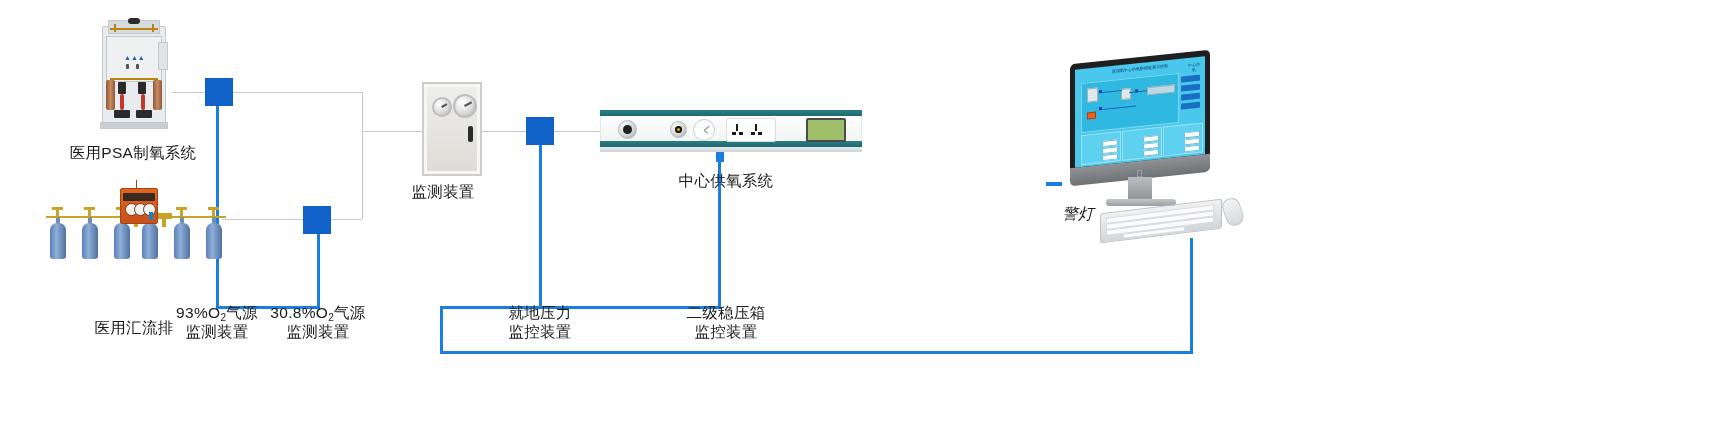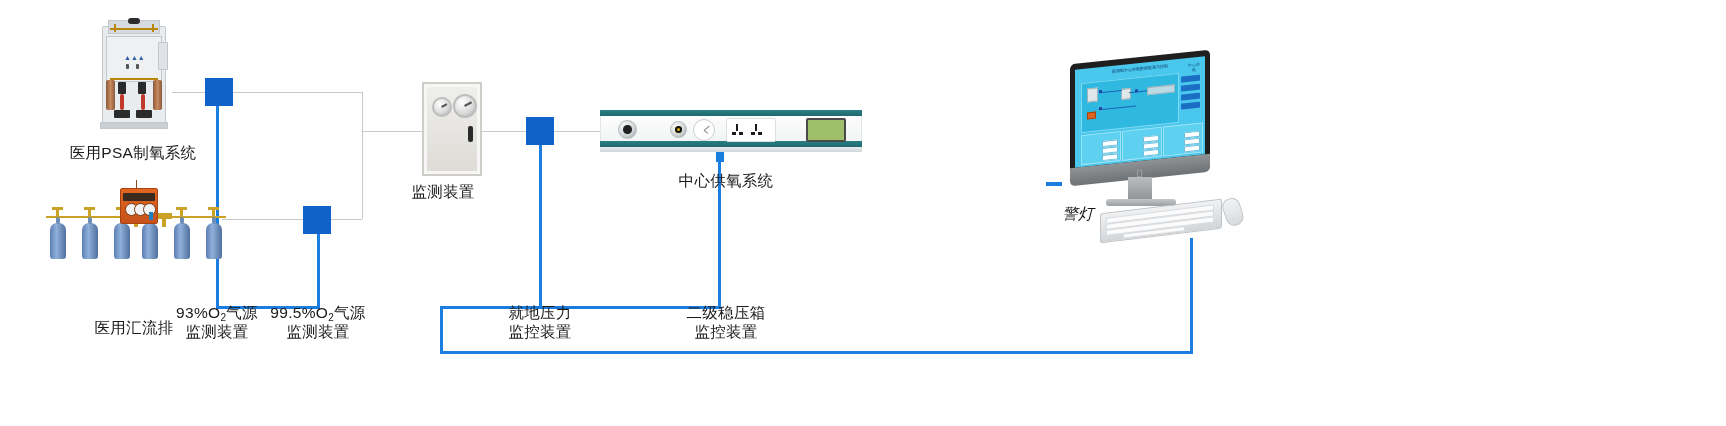--- a/index.html
+++ b/index.html
@@ -302,21 +302,21 @@
   <div class="lamp" style="left:1046px;top:182px;"></div>
   <div class="lbl center" style="left:1078px;top:204px;font-style:italic;">警灯</div>
 
 
   <div class="lbl center" style="left:217px;top:303px;">
     <span>93%O</span><span class="sub">2</span><span>气源</span>
   </div>
   <div class="lbl center" style="left:217px;top:322px;">监测装置</div>
 
   <div class="lbl center" style="left:318px;top:303px;">
-    <span>99.5%O</span><span class="sub">2</span><span>气源</span>
+    <span>30.8%O</span><span class="sub">2</span><span>气源</span>
   </div>
   <div class="lbl center" style="left:318px;top:322px;">监测装置</div>
 
   <div class="lbl center" style="left:540px;top:303px;">就地压力</div>
   <div class="lbl center" style="left:540px;top:322px;">监控装置</div>
 
   <div class="lbl center" style="left:726px;top:303px;">二级稳压箱</div>
   <div class="lbl center" style="left:726px;top:322px;">监控装置</div>
 
 </div>

